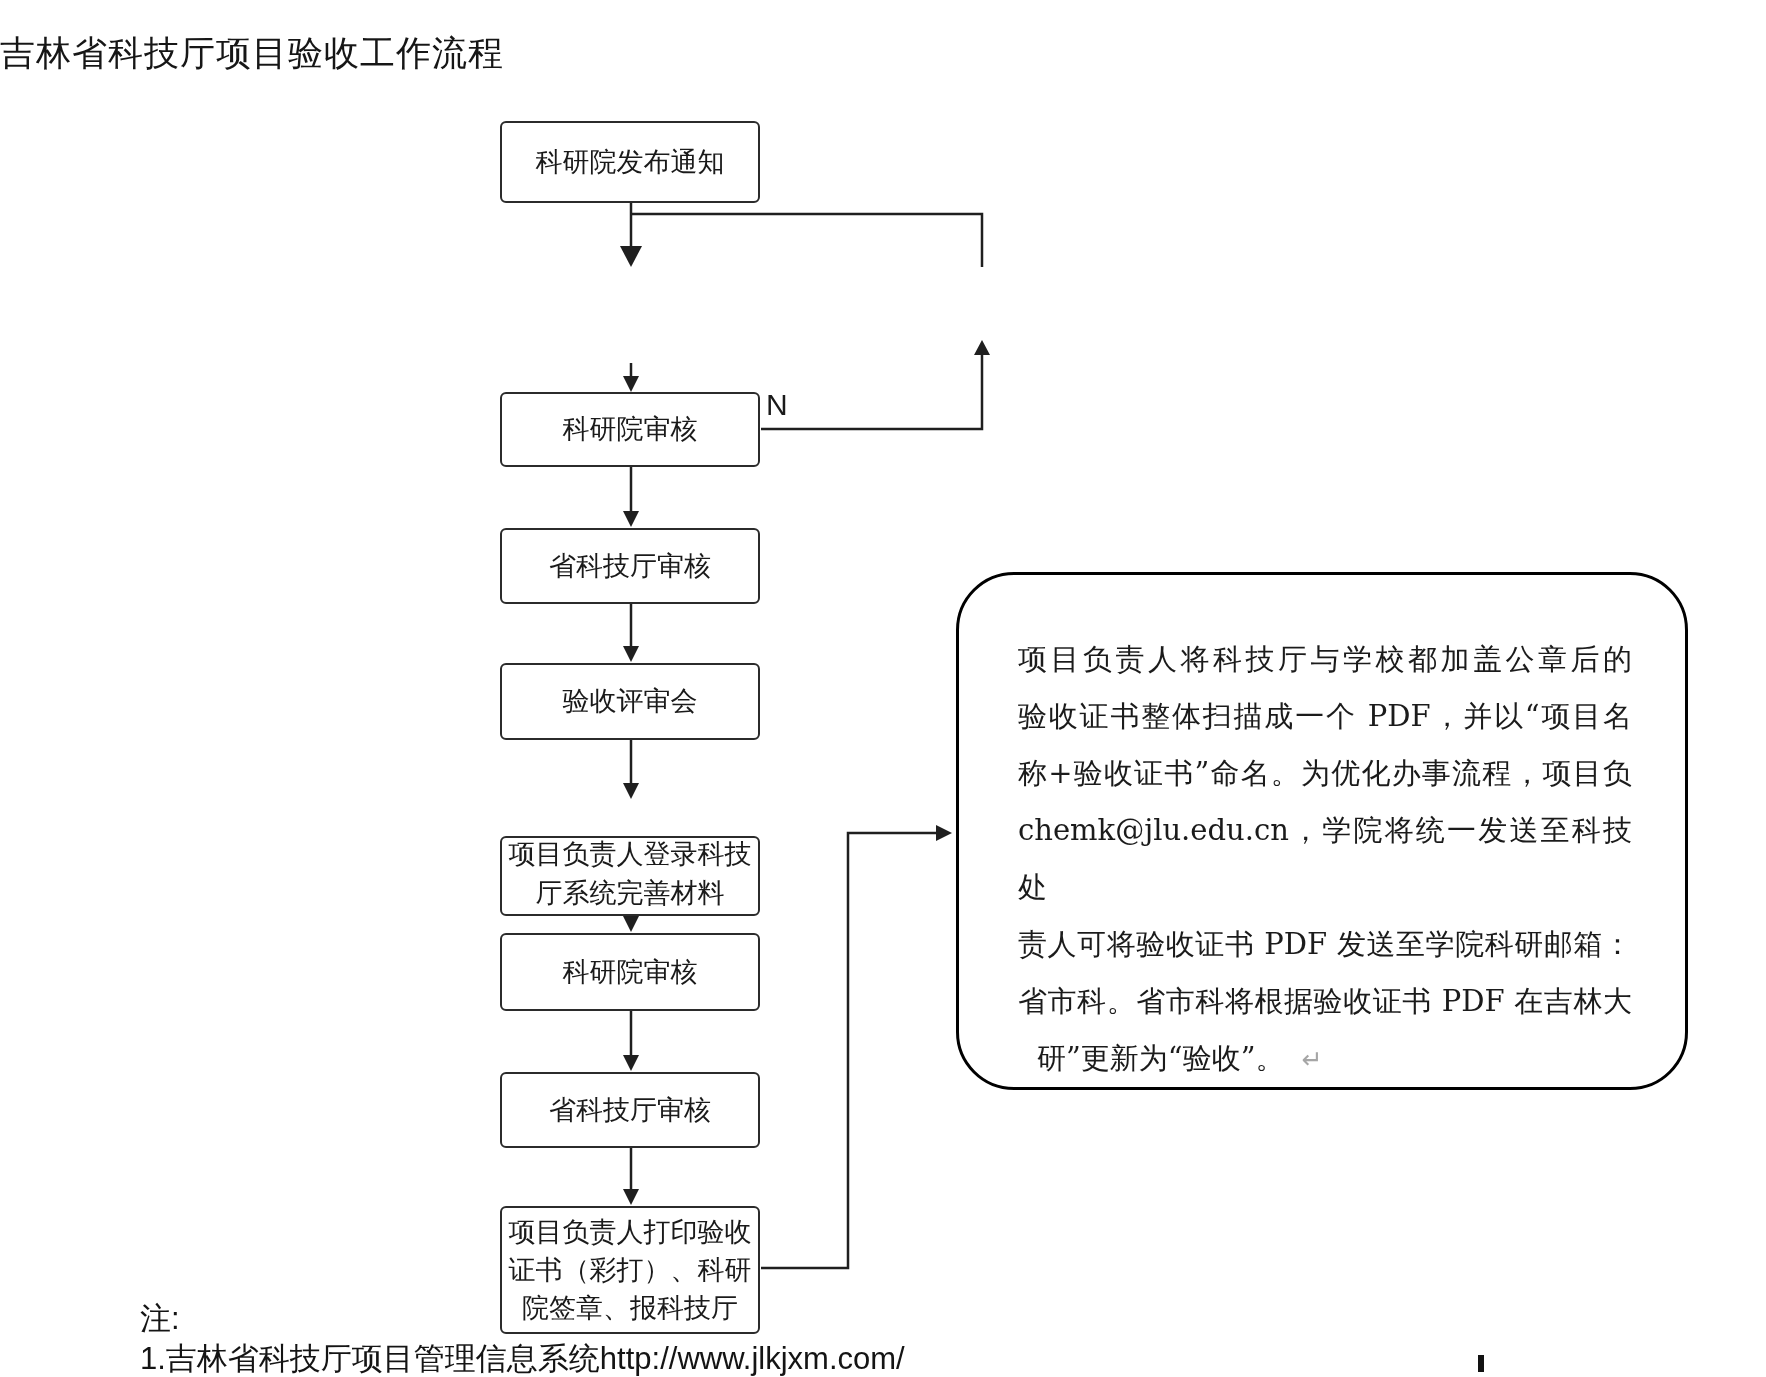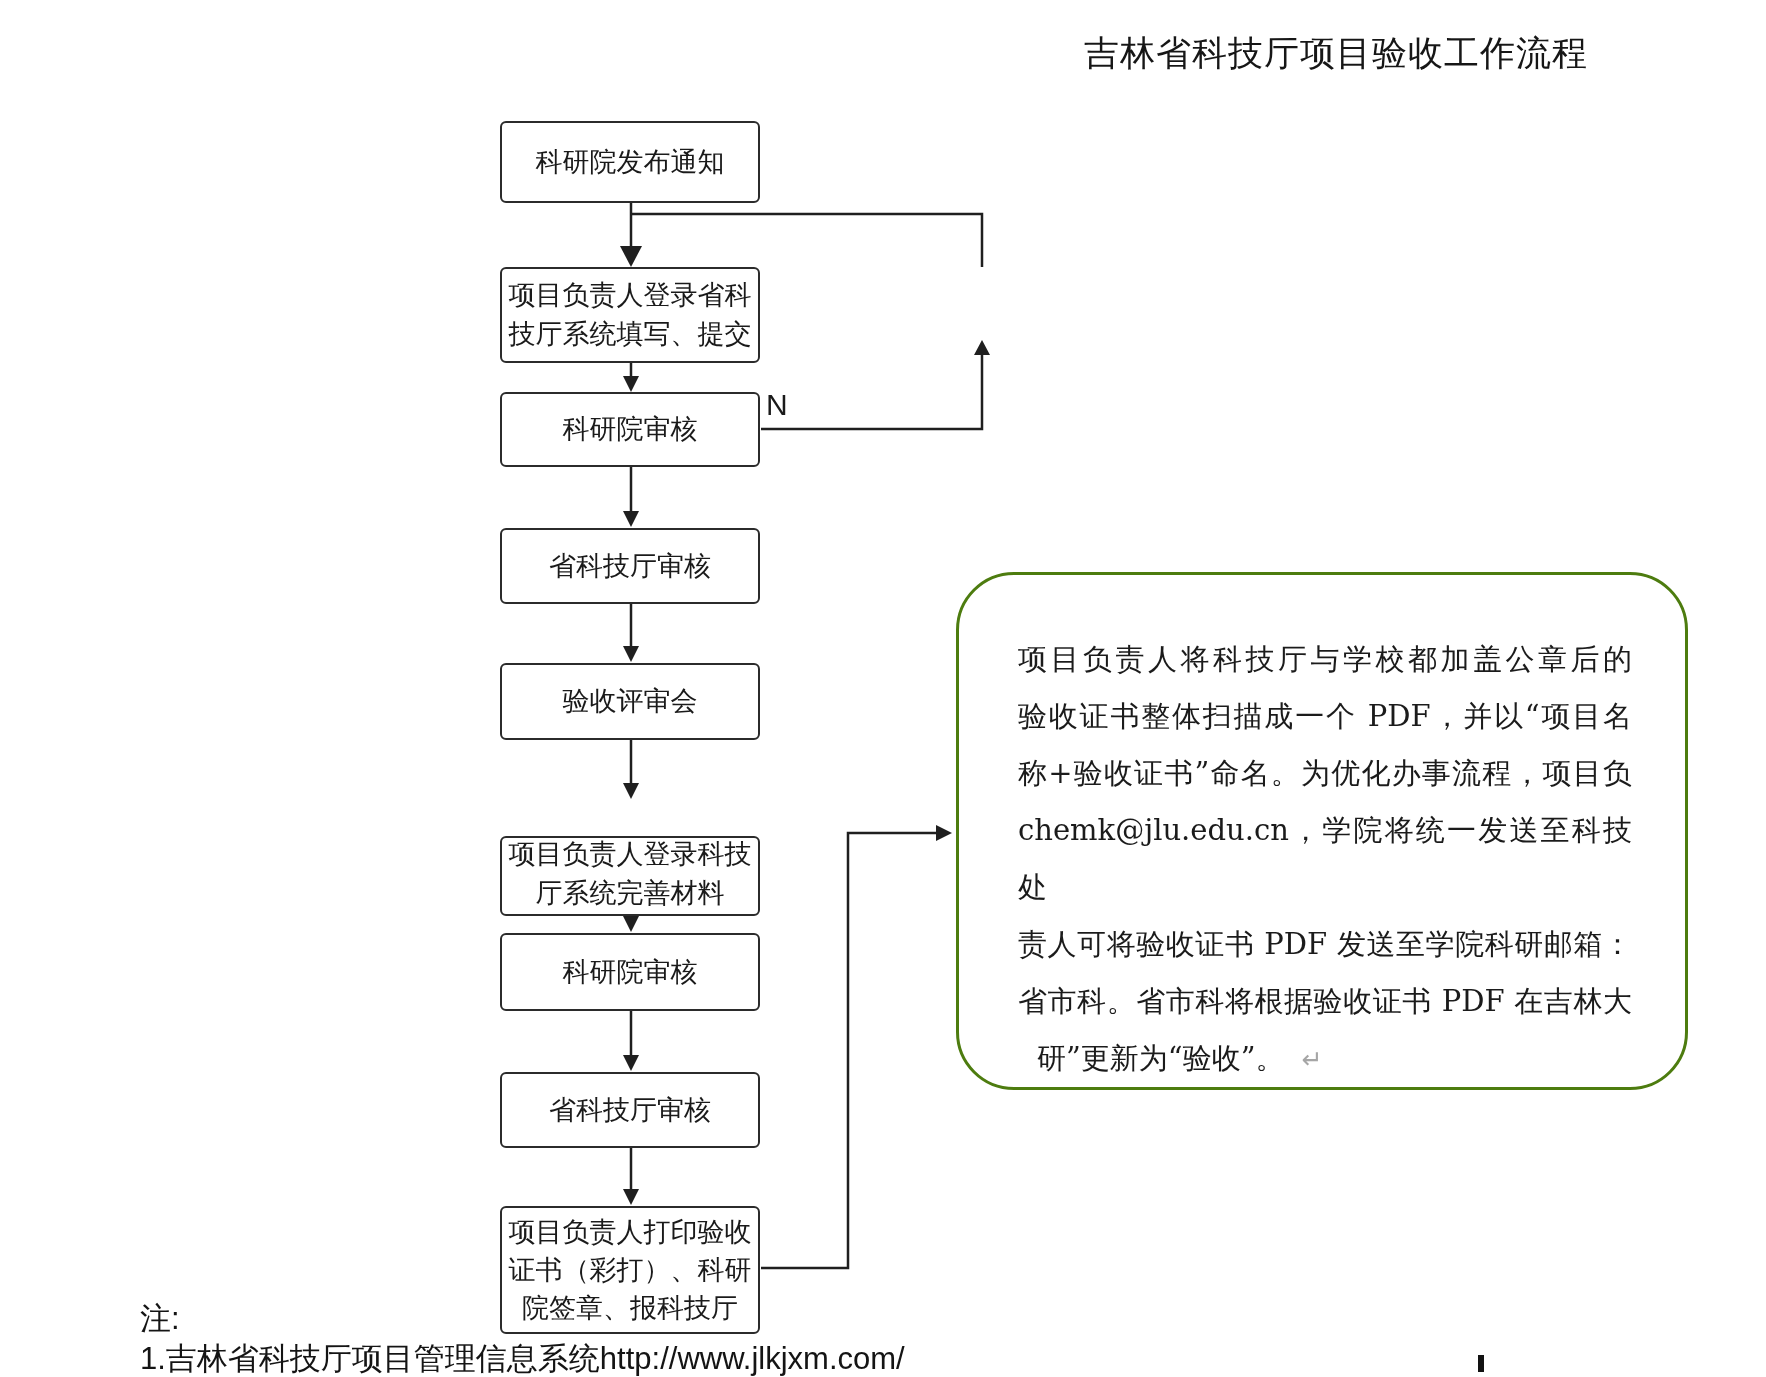--- a/index.html
+++ b/index.html
@@ -1,21 +1,21 @@
 <!DOCTYPE html>
 <html><head>
 <meta charset="utf-8">
 <style>
   html,body { margin:0; padding:0; background:#ffffff; }
   .canvas {
     position:relative; width:1766px; height:1377px; background:#ffffff;
     font-family:"Liberation Sans","DejaVu Sans",sans-serif; color:#1c1c1c; overflow:hidden;
   }
   .title {
-    position:absolute; left:0; top:30px; width:1588px; text-align:right;
+    position:absolute; left:0; top:30px; width:1588px; text-align:left;
     font-size:35px; letter-spacing:1px; color:#161616;
   }
   .wires { position:absolute; left:0; top:0; }
   .node {
     position:absolute; left:500px; width:260px; box-sizing:border-box;
     border:2.5px solid #2b2b2b; border-radius:6px; background:#fff;
     display:flex; align-items:center; justify-content:center; text-align:center;
     font-size:27px; line-height:39px; white-space:pre-line; color:#1a1a1a;
   }
   .n1 { top:121px; height:82px; }
@@ -24,21 +24,21 @@
   .n4 { top:528px; height:76px; }
   .n5 { top:663px; height:77px; }
   .n6 { top:836px; height:80px;font-family:Liberation Mono, monospace; }
   .n7 { top:933px; height:78px; }
   .n8 { top:1072px; height:76px; }
   .n9 { top:1206px; height:128px; line-height:38px; }
   .modify { left:853px; top:268px; width:255px; height:72px; }
   .nlabel { position:absolute; left:766px; top:388px; font-size:30px; color:#1a1a1a; }
   .bigbox {
     position:absolute; left:956px; top:572px; width:732px; height:518px; box-sizing:border-box;
-    border:3px solid #4d7c0f; border-radius:58px; background:#fff;
+    border:3px solid #000000; border-radius:58px; background:#fff;
     padding:56px 53px 0 59px;
     font-family:"DejaVu Serif","Liberation Serif",serif; font-size:29px; color:#1b1b1b;
   }
   .aline { line-height:57px; text-align:justify; text-align-last:justify; }
   .aline.last { text-align:right; text-align-last:left;margin-left:19px; }
   .eol {
     color:#a6a6a6; font-size:25px; margin-left:8px;
     font-family:"DejaVu Sans","Liberation Sans",sans-serif;
   }
   .note-head { position:absolute; left:140px; top:1298px; font-size:31px; color:#141414; }
@@ -74,22 +74,20 @@
       <path d="M 623,783 L 639,783 L 631,799 Z"></path>
       <path d="M 623,916 L 639,916 L 631,932 Z"></path>
       <path d="M 623,1055 L 639,1055 L 631,1071 Z"></path>
       <path d="M 623,1189 L 639,1189 L 631,1205 Z"></path>
       <path d="M 974,355 L 990,355 L 982,340 Z"></path>
       <path d="M 936,825 L 936,841 L 952,833 Z"></path>
     </g>
   </svg>
 
   <div class="node n1">科研院发布通知</div>
-  <div class="node n2">项目负责人登录省科
-技厅系统填写、提交</div>
   <div class="node n3">科研院审核</div>
   <div class="node n4">省科技厅审核</div>
   <div class="node n5">验收评审会</div>
   <div class="node n6">项目负责人登录科技
 厅系统完善材料</div>
   <div class="node n7">科研院审核</div>
   <div class="node n8">省科技厅审核</div>
   <div class="node n9">项目负责人打印验收
 证书（彩打）、科研
 院签章、报科技厅</div>

